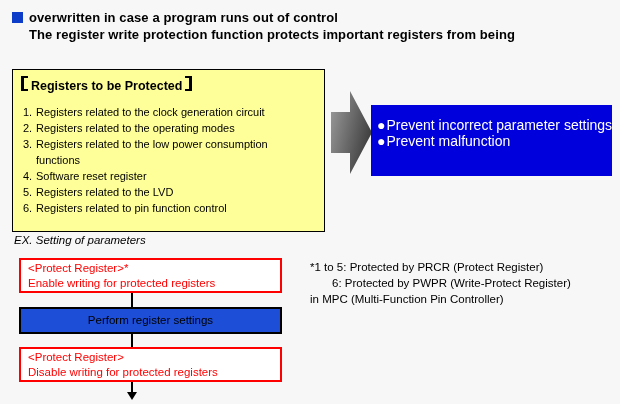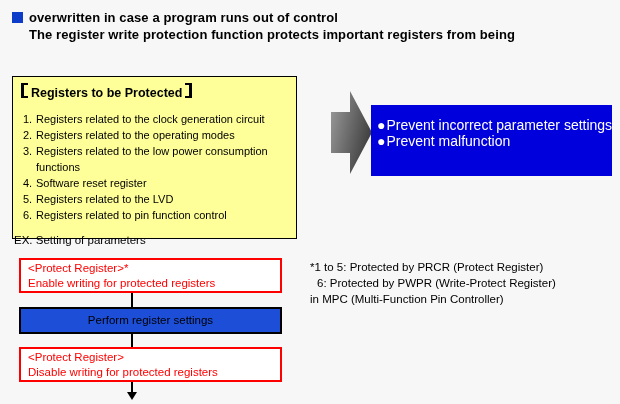--- a/index.html
+++ b/index.html
@@ -12,21 +12,21 @@
   }
   #page{position:relative;width:620px;height:404px;overflow:hidden;}
 
   
   .header{position:absolute;left:12px;top:9px;width:596px;display:flex;}
   .hbullet{flex:none;width:11px;height:11px;background:#0d3cc8;margin-top:3px;}
   .htext{margin-left:6px;font-size:13px;font-weight:bold;line-height:17px;letter-spacing:.1px;}
 
   
   .ybox{
-    position:absolute;left:12px;top:76px;width:285px;height:163px;
+    position:absolute;left:12px;top:69px;width:313px;height:163px;
     box-sizing:border-box;background:#ffff99;border:1px solid #000;
     padding:6px 20px 0 8px;
   }
   .ybox-title{font-size:12.5px;font-weight:bold;line-height:16px;white-space:nowrap;}
   .lbr,.rbr{display:inline-block;width:4px;height:11px;vertical-align:-1px;}
   .lbr{border-left:3px solid #000;border-top:2px solid #000;border-bottom:2px solid #000;margin-right:3px;}
   .rbr{border-right:3px solid #000;border-top:2px solid #000;border-bottom:2px solid #000;margin-left:3px;}
   .ylist{margin-top:10px;font-size:11px;line-height:16px;}
   .yitem{display:flex;}
   .yitem .num{flex:none;width:13px;margin-left:2px;}
@@ -38,21 +38,21 @@
   
   .bluebox{
     position:absolute;left:371px;top:105px;width:241px;height:71px;
     box-sizing:border-box;background:#0000dd;color:#fff;
     font-size:14px;line-height:16px;padding:12px 0 0 6px;
   }
   .brow{white-space:nowrap;}
   .wdot{margin-right:1px;}
 
   
-  .exlabel{position:absolute;left:14px;top:233px;font-size:11.5px;line-height:15px;}
+  .exlabel{position:absolute;left:14px;top:233px;font-size:11.5px;line-height:15px;font-style:italic;}
   .rbox{
     position:absolute;left:19px;width:263px;height:35px;box-sizing:border-box;
     background:#fff;border:2px solid #ff0000;color:#ff0000;
     font-size:11.5px;line-height:15px;padding:1px 0 0 7px;white-space:nowrap;
   }
   .rbox1{top:258px;}
   .rbox2{top:347px;}
   .kbox{
     position:absolute;left:19px;top:307px;width:263px;height:27px;box-sizing:border-box;
     background:#1d4ed8;border:2px solid #000;
@@ -63,21 +63,21 @@
   .conn2{top:334px;height:13px;}
   .conn3{top:382px;height:11px;}
   .darrow{
     position:absolute;left:127px;top:392px;width:0;height:0;
     border-left:5px solid transparent;border-right:5px solid transparent;
     border-top:8px solid #000;
   }
 
   
   .footnote{position:absolute;left:310px;top:259px;font-size:11.5px;line-height:16px;white-space:nowrap;}
-  .fn2{margin-left:7px;}
+  .fn2{margin-left:22px;}
   .fn3{}
 </style>
 </head>
 <body>
 
 <div id="page">
 
   <div class="header">
     <div class="hbullet"></div>
     <div class="htext">

